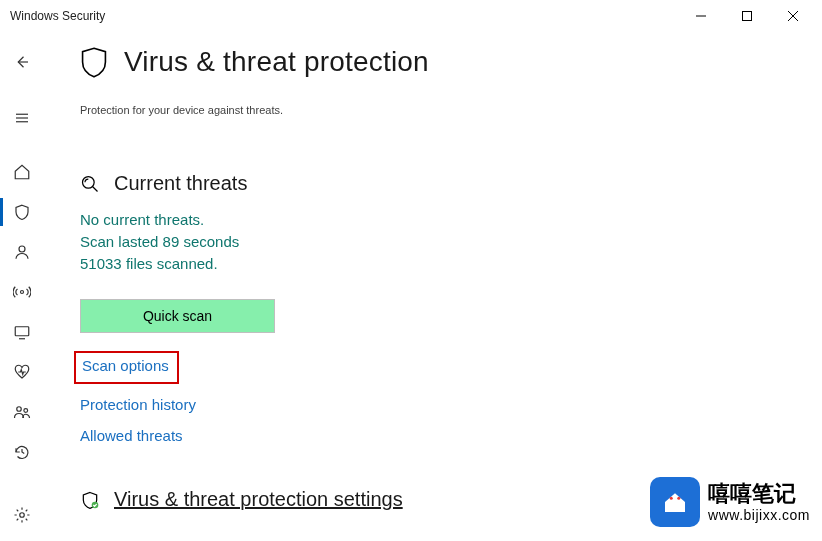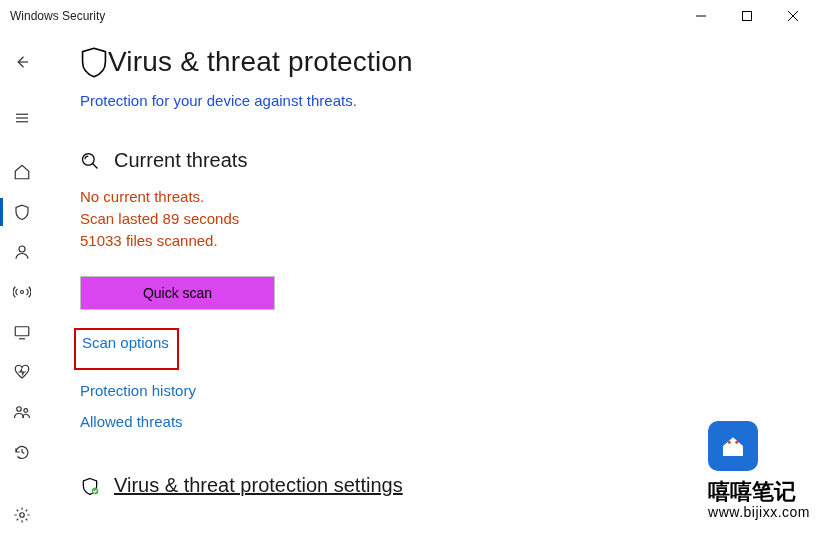--- a/index.html
+++ b/index.html
@@ -57,84 +57,83 @@
   }
   .nav-item svg { width: 18px; height: 18px; }
   .nav-bottom { position: absolute; bottom: 6px; left: 0; width: 44px; }
 
   .content {
     flex: 1;
     padding: 12px 30px 0 36px;
     overflow: hidden;
   }
   .header-row {
-    display: flex; align-items: center; 
+    display: flex; align-items: center; gap: 16px;
     margin-top: 4px;
   }
   .header-row .shield { width: 28px; height: 32px; color: #000; }
   h1 {
     font-weight: 400;
     font-size: 28px;
     letter-spacing: 0.2px;
   }
   .subtitle {
-    margin-top: 14px;
-    font-size: 15px;
-    color: #1d4ed8;
+    margin-top: 26px;
+    font-size: 11px;
+    color: #404040;
   }
 
   .section {
-    margin-top: 40px;
+    margin-top: 56px;
   }
   .section-head {
     display: flex; align-items: center; gap: 14px;
   }
   .section-head .sec-icon { width: 20px; height: 20px; color: #000; flex-shrink:0; }
   .section-head h2 {
     font-weight: 400;
     font-size: 20px;
   }
   .status-lines {
     margin-top: 14px;
     font-size: 15px;
     line-height: 22px;
-    color: #c2410c;
+    color: #0f766e;
   }
   .btn {
     margin-top: 24px;
     width: 195px; height: 34px;
-    background: #d946ef;
+    background: #86efac;
     border: 1px solid #bfbfbf;
     font-size: 14px;
     color: #000;
     cursor: pointer;
   }
   .links { margin-top: 18px; }
   .link {
     color: #1a6fc0;
     font-size: 15px;
     margin-bottom: 14px;
     cursor: pointer;
     display: inline-block;
   }
   .link.boxed {
     border: 2px solid #d10000;
-    padding: 4px 8px 17px 6px;
+    padding: 4px 8px 8px 6px;
     margin-left: -6px;
     margin-bottom: 12px;
   }
 
   .section.small { margin-top: 30px; text-decoration: underline; }
 
   .watermark {
     position: absolute;
-    right: 12px; bottom: 21px;
-    display: flex; align-items: flex-start; gap: 8px;
+    right: 12px; bottom: 14px;
+    display: flex; align-items: center; gap: 8px;
     color: #000;
-    flex-direction: column;
   }
   .watermark .wm-logo {
     width: 50px; height: 50px;
     background: #1d6fd6;
     border-radius: 10px;
     display: flex; align-items: center; justify-content: center;
   }
   .watermark .wm-text { line-height: 1.15; }
   .watermark .wm-cn { font-size: 22px; font-weight: 700; }
   .watermark .wm-url { font-size: 14px; letter-spacing: 0.5px; }

